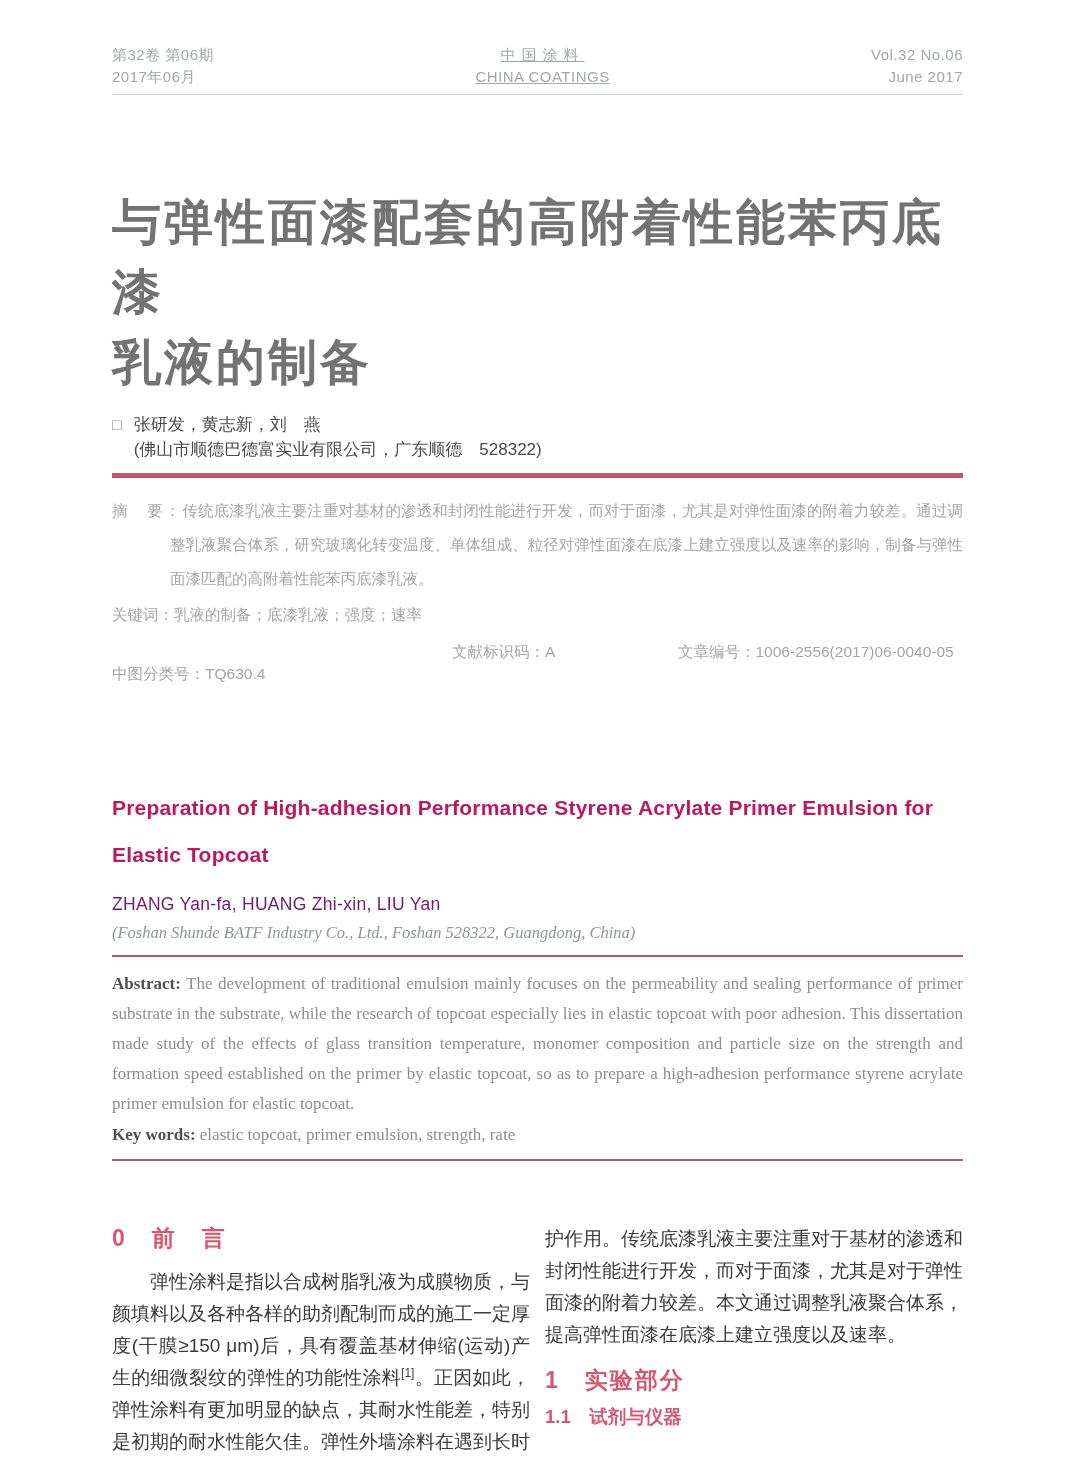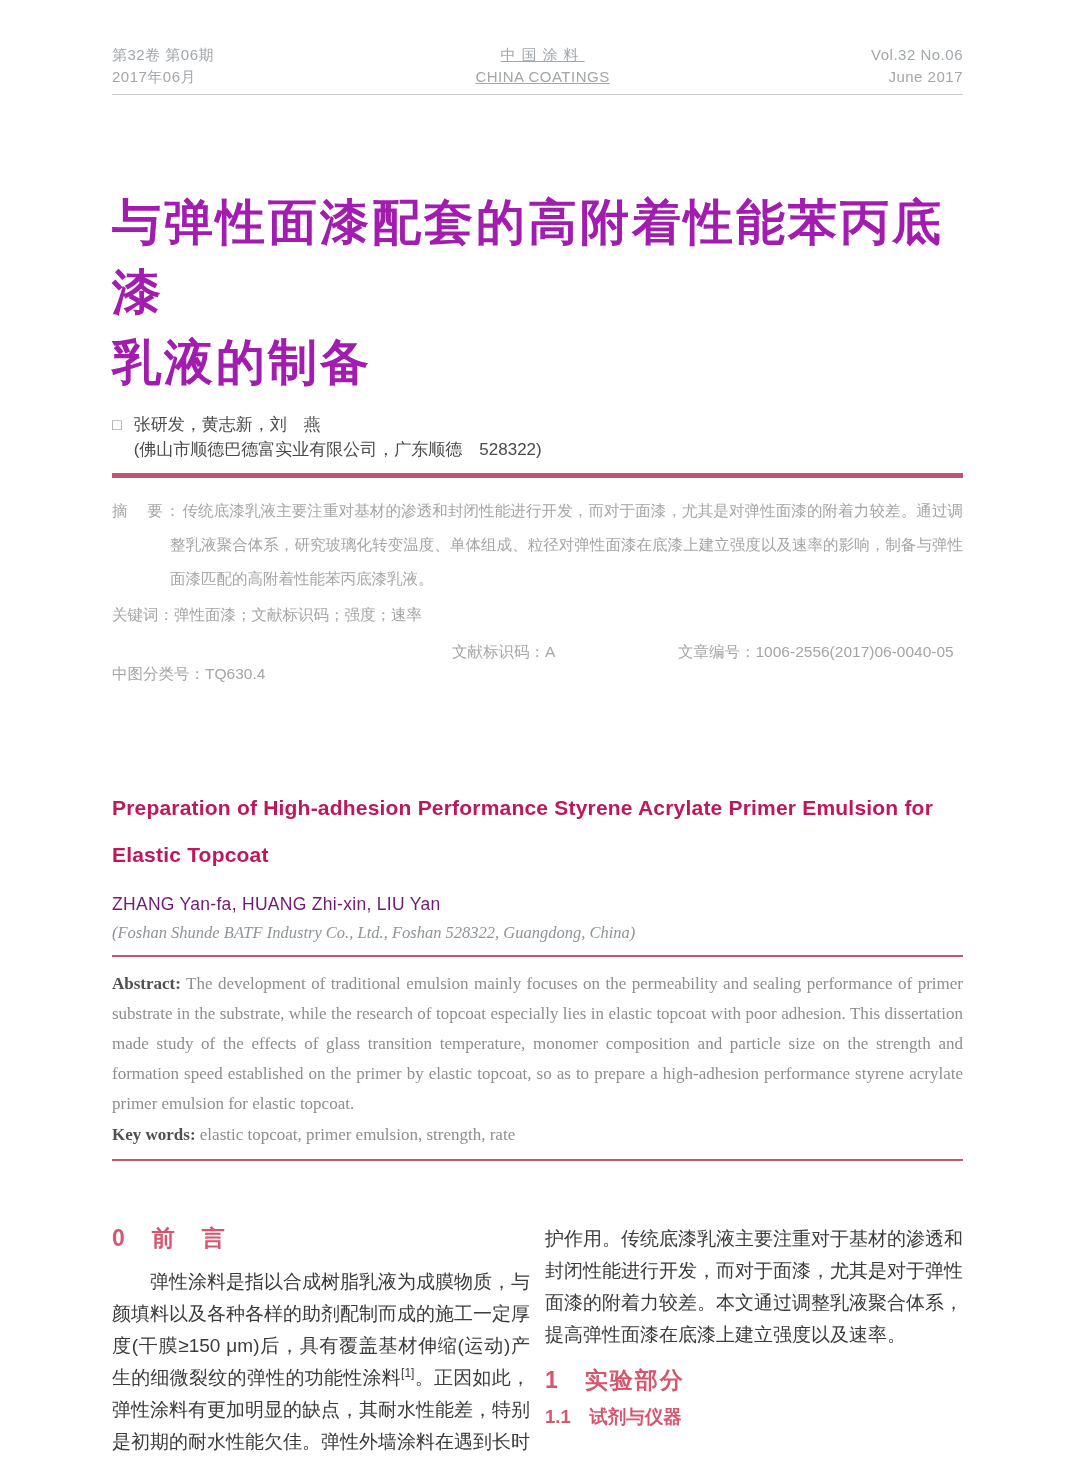--- a/index.html
+++ b/index.html
@@ -30,21 +30,21 @@
     color: #2e2e2e;
     letter-spacing: 0.2px;
   }
 
   
   .title-cn {
     margin-top: 92px;
     font-size: 49px;
     line-height: 70px;
     font-weight: bold;
-    color: #a21caf;
+    color: #737373;
     letter-spacing: 3px;
   }
   .authors-row { display: flex; margin-top: 16px; font-size: 17px; color: #4a4a4a; }
   .author-box { color: #8b8b8b; margin-right: 12px; font-size: 16px; line-height: 24px; }
   .authors-names { line-height: 24px; }
   .affil-cn { line-height: 26px; font-size: 17px; color: #4a4a4a; }
 
   .rule-thick { margin-top: 10px; height: 5px; background: #c1556e; }
 
   
@@ -165,21 +165,21 @@
       <span class="author-box">□</span>
       <div>
         <div class="authors-names">张研发，黄志新，刘　燕</div>
         <div class="affil-cn">(佛山市顺德巴德富实业有限公司，广东顺德　528322)</div>
       </div>
     </div>
 
     <div class="rule-thick"></div>
 
     <div class="abstract-cn"><span class="lbl">摘　要：</span><span>传统底漆乳液主要注重对基材的渗透和封闭性能进行开发，而对于面漆，尤其是对弹性面漆的附着力较差。通过调整乳液聚合体系，研究玻璃化转变温度、单体组成、粒径对弹性面漆在底漆上建立强度以及速率的影响，制备与弹性面漆匹配的高附着性能苯丙底漆乳液。</span></div>
-    <div class="keywords-cn">关键词：弹性面漆；文献标识码；强度；速率</div>
+    <div class="keywords-cn">关键词：乳液的制备；底漆乳液；强度；速率</div>
 
     <div class="class-row">
       <span class="clc">中图分类号：TQ630.4</span>
       <span class="doc">文献标识码：A</span>
       <span class="art">文章编号：1006-2556(2017)06-0040-05</span>
     </div>
 
     <h2 class="title-en">Preparation of High-adhesion Performance Styrene Acrylate Primer Emulsion for Elastic Topcoat</h2>
     <div class="authors-en">ZHANG Yan-fa, HUANG Zhi-xin, LIU Yan</div>
     <div class="affil-en">(Foshan Shunde BATF Industry Co., Ltd., Foshan 528322, Guangdong, China)</div>

